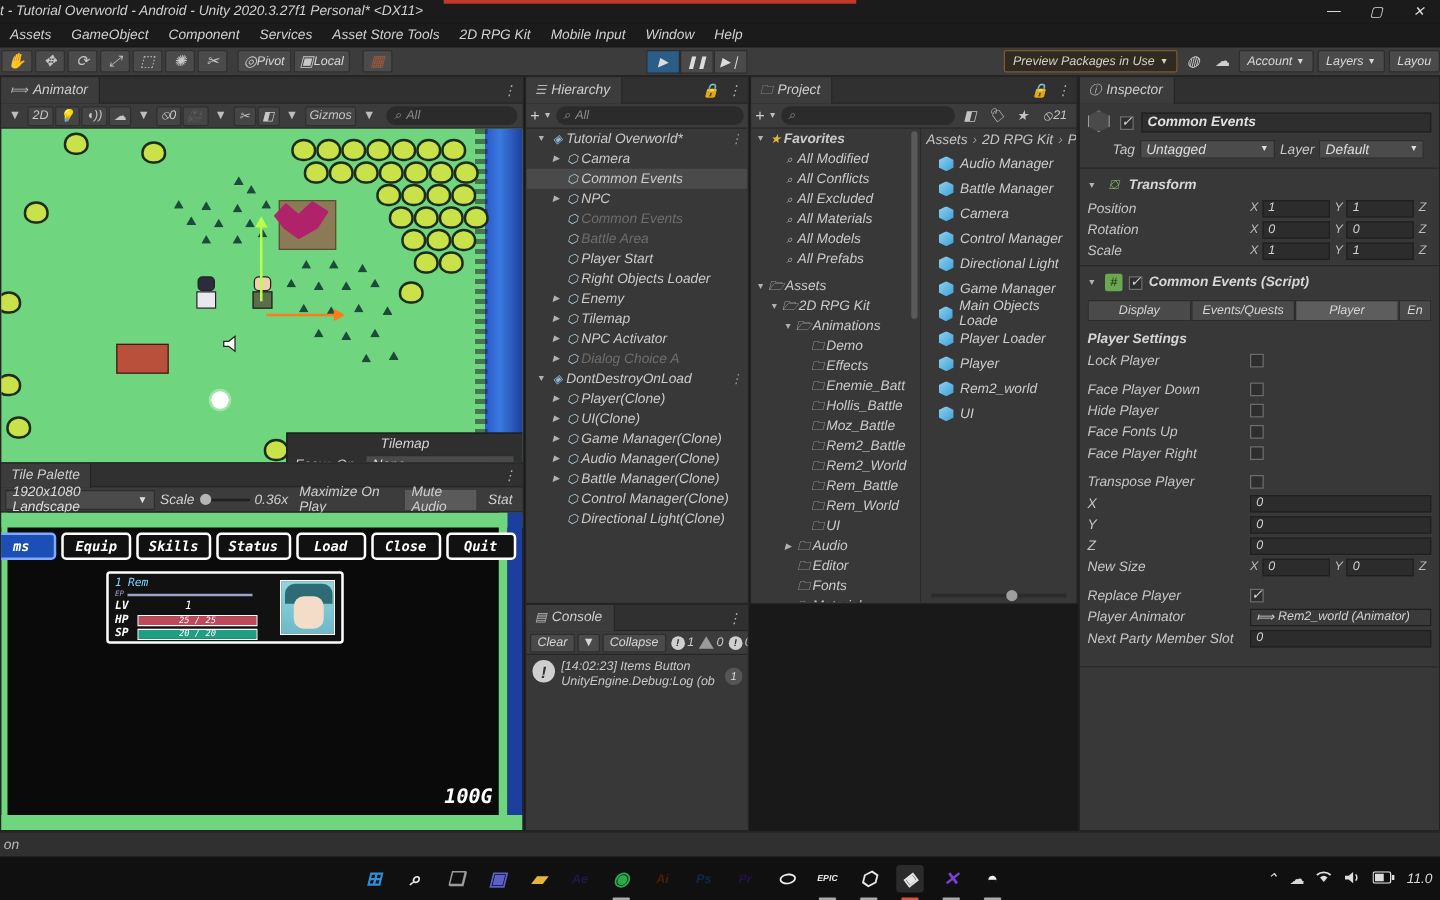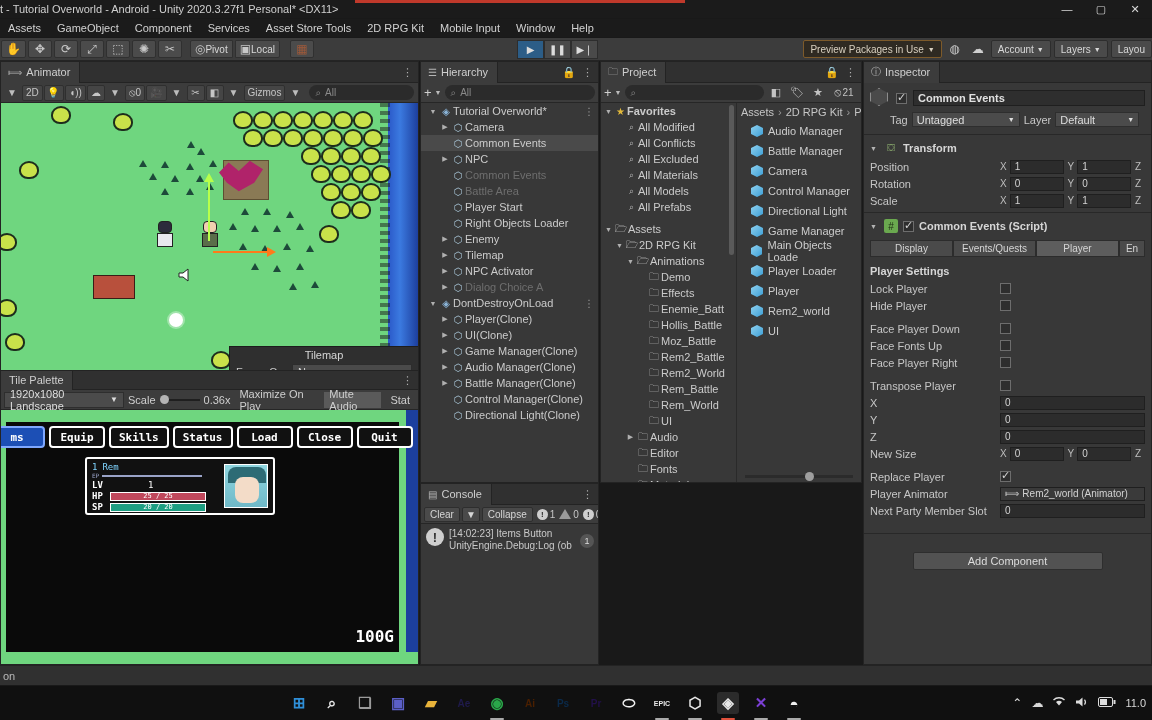--- a/index.html
+++ b/index.html
@@ -4,21 +4,21 @@
 <style>
   * { box-sizing: border-box; margin: 0; padding: 0; }
   html, body {
     width: 1152px; height: 720px;
     background: #191919;
     font-family: "Liberation Sans", sans-serif;
     font-size: 11px;
     color: #c4c4c4;
     overflow: hidden;
   }
-  #app { position: relative; width: 912px; height: 720px; }
+  #app { position: relative; width: 912px; height: 720px; font-style: italic; }
 
   
   .titlebar {
     position: absolute; top: 0; left: 0; width: 1152px; height: 18px;
     background: #1b1b1b; color: #d0d0d0;
     display: flex; align-items: center;
   }
   .titlebar .ttl { font-size: 11px; padding-left: 0px; white-space: nowrap; }
   .titlebar .win-btns { margin-left: auto; display: flex; }
   .titlebar .win-btns span {
@@ -1151,26 +1151,26 @@
           <div class="ctab">Events/Quests</div>
           <div class="ctab active">Player</div>
           <div class="ctab" style="flex: 0 0 26px;">En</div>
         </div>
       <div class="sect-title">Player Settings</div>
       <div id="script-toggles">
           <div class="frow">
             <span class="chkwrap">Lock Player</span>
             <span class="chk"></span>
           </div>
+          <div class="frow" style="margin-top: 6px;">
+            <span class="chkwrap">Face Player Down</span>
+            <span class="chk"></span>
+          </div>
           <div class="frow">
             <span class="chkwrap">Hide Player</span>
-            <span class="chk"></span>
-          </div>
-          <div class="frow" style="margin-top: 6px;">
-            <span class="chkwrap">Face Player Down</span>
             <span class="chk"></span>
           </div>
           <div class="frow">
             <span class="chkwrap">Face Fonts Up</span>
             <span class="chk"></span>
           </div>
           <div class="frow">
             <span class="chkwrap">Face Player Right</span>
             <span class="chk"></span>
           </div>
@@ -1222,21 +1222,20 @@
           <span>⟾</span>
           <span>Rem2_world (Animator)</span>
         </span>
       </div>
       <div class="frow">
         <span class="flbl">Next Party Member Slot</span>
         <span class="fld-wide">0</span>
       </div>
 
       <div class="i-div" style="margin-top:14px"></div>
-      <div class="addcomp">Add Component</div>
     </div>
   </div>
 
   <div class="statusbar">
     <span>on</span>
   </div>
 
   <div class="taskbar">
     <div class="tb-apps" id="taskbar-apps">
         <div class="appico" style="background: transparent;">

